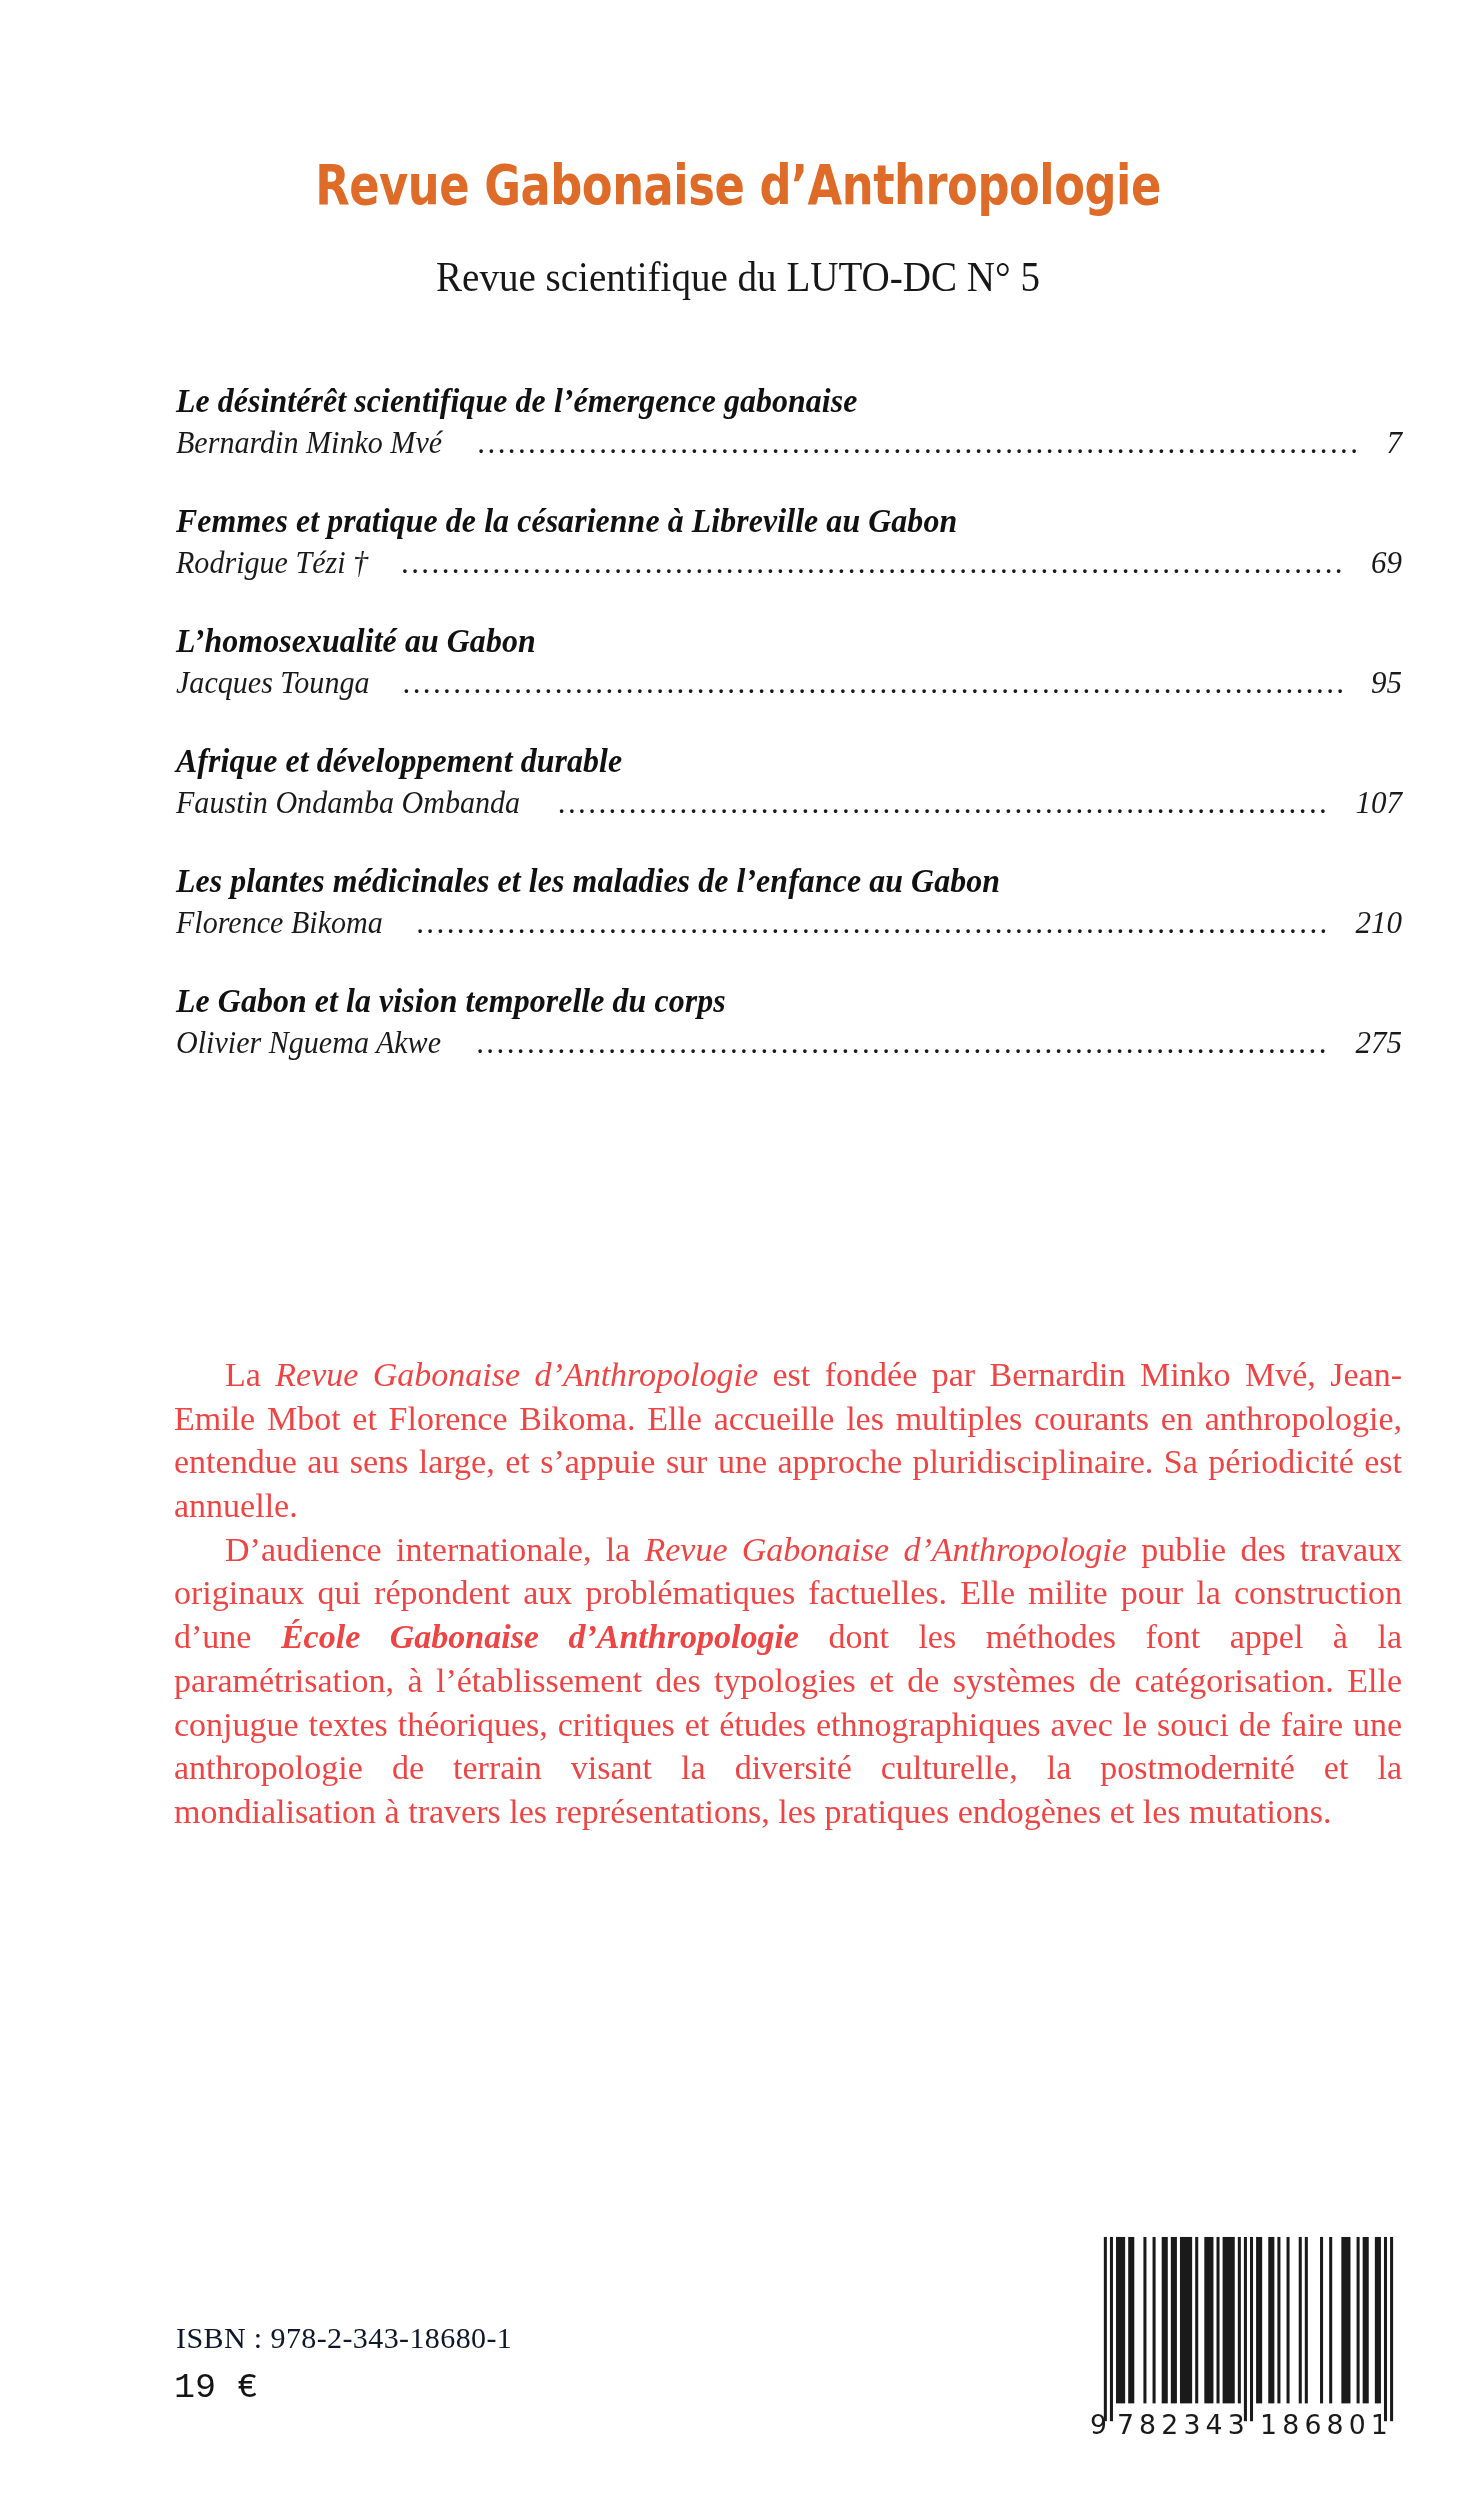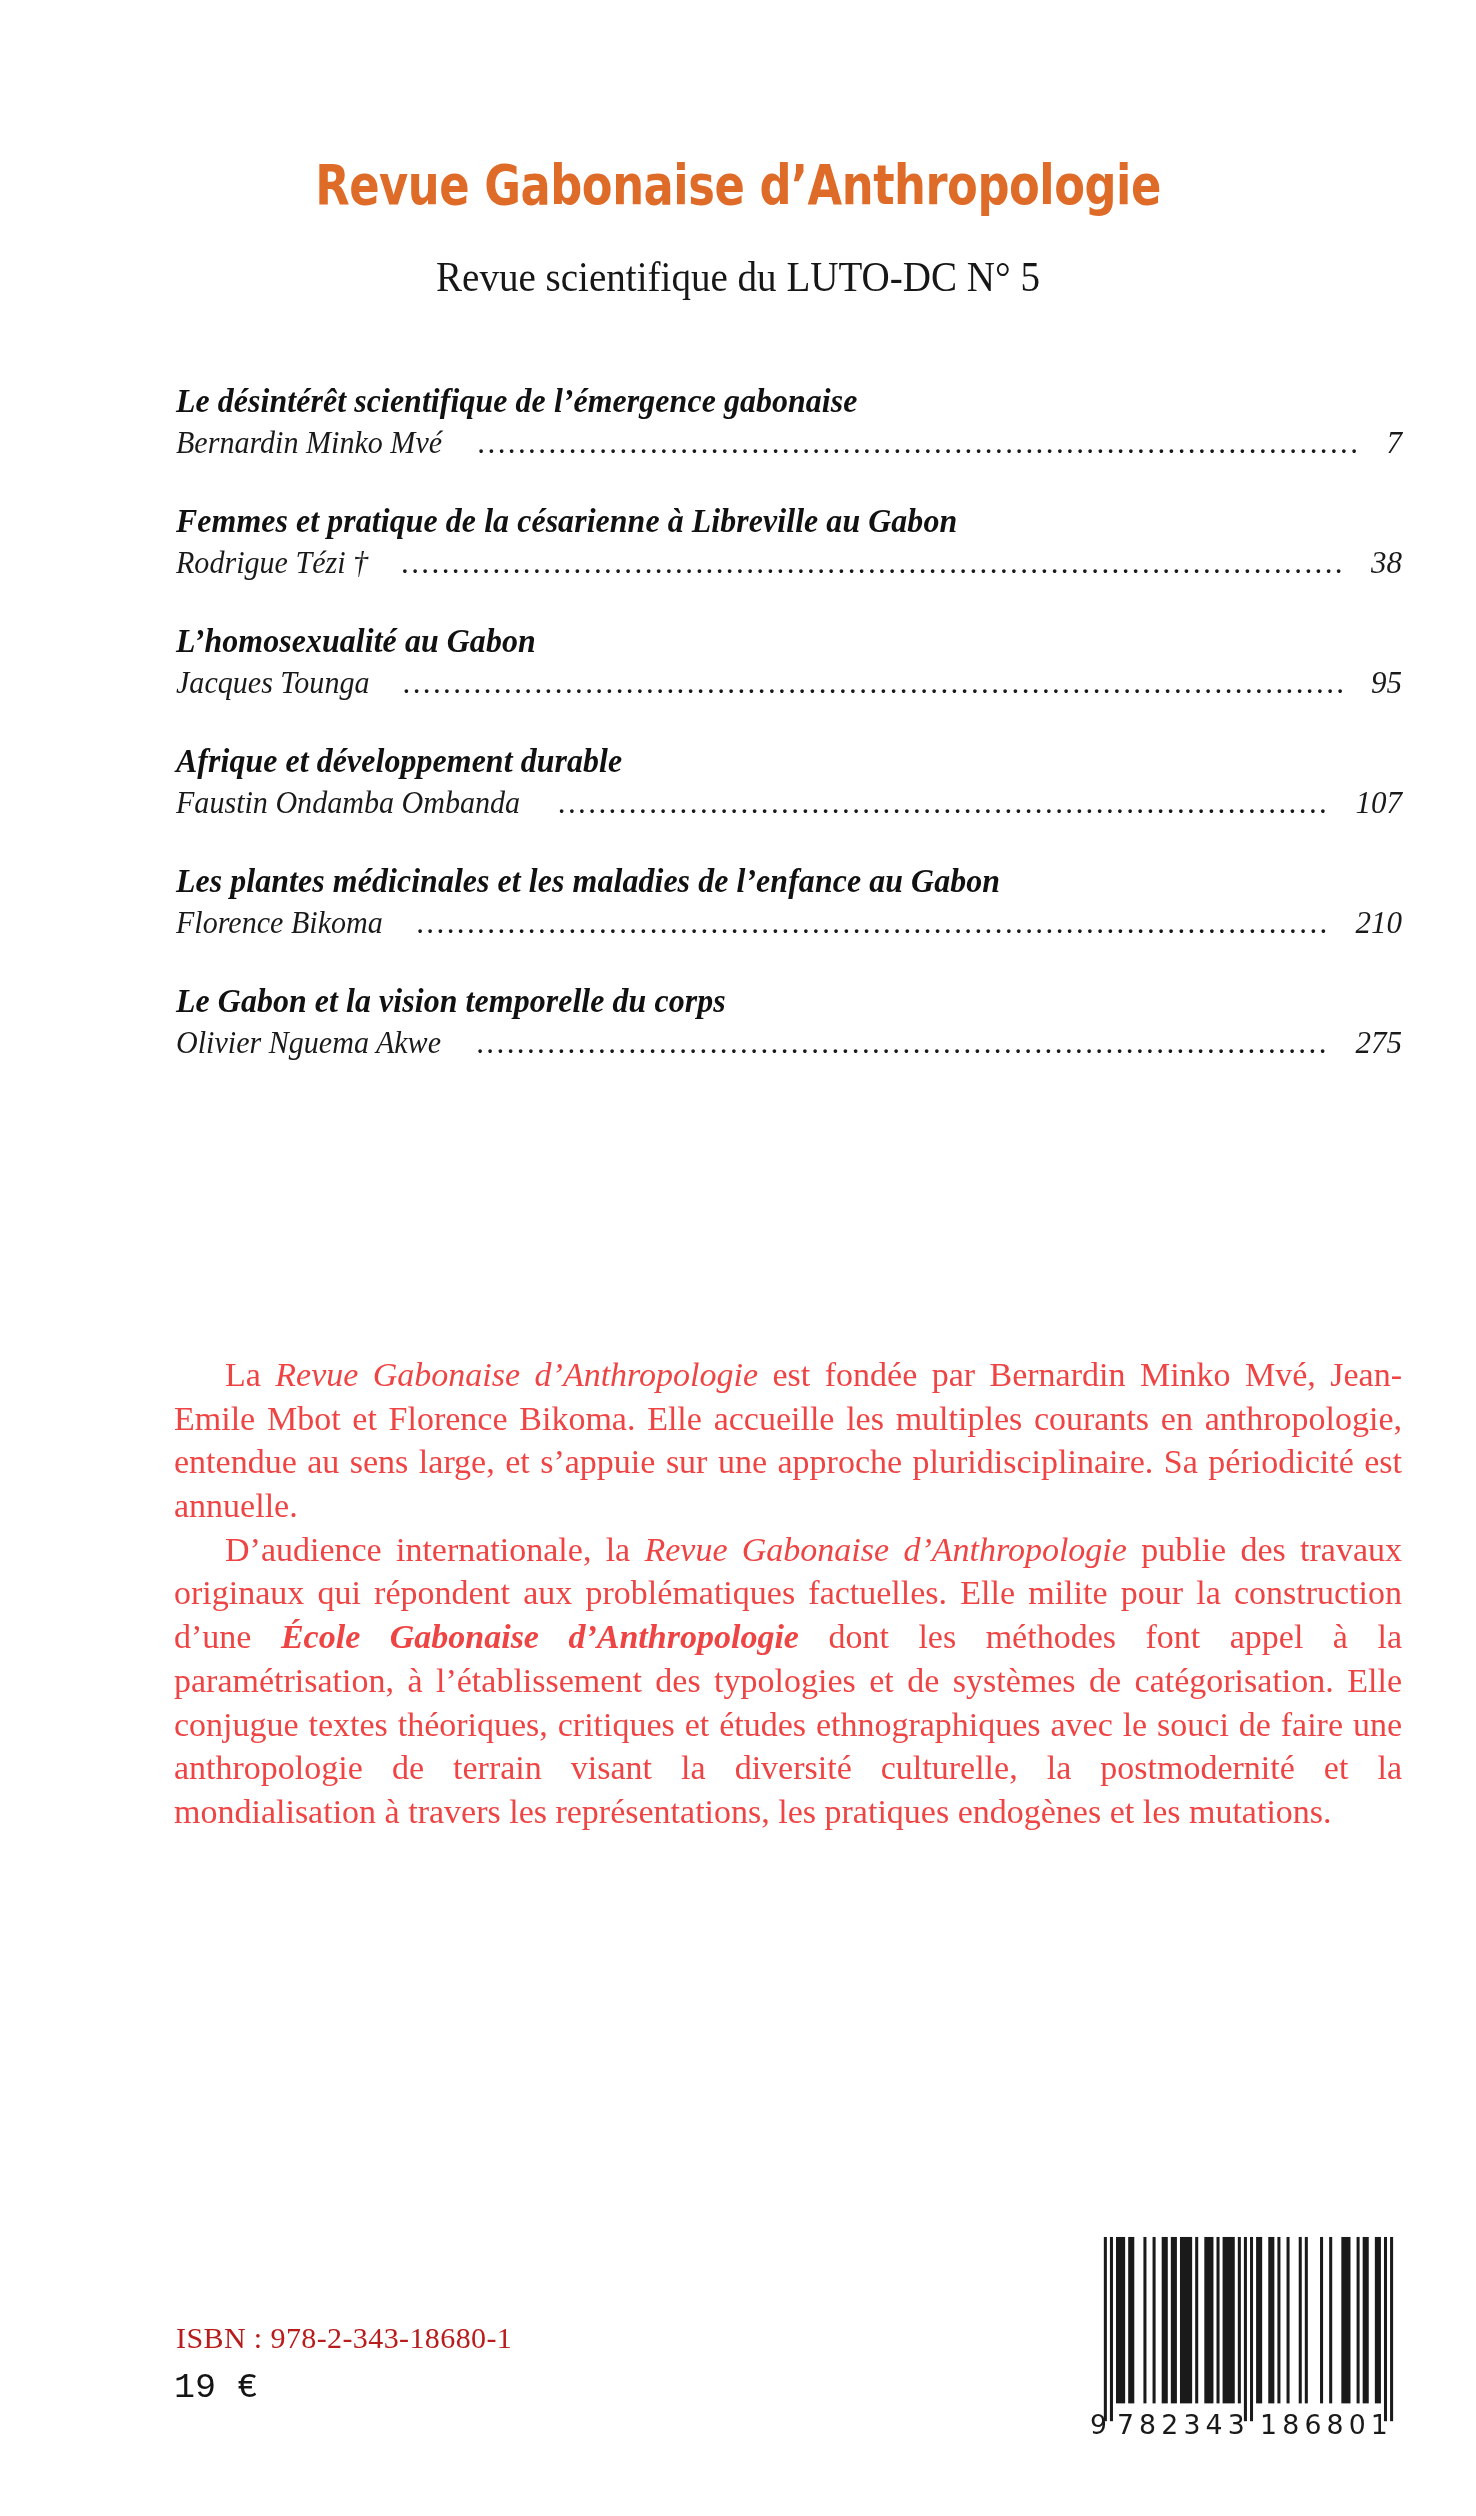--- a/index.html
+++ b/index.html
@@ -128,21 +128,21 @@
   .blurb .bi { font-style: italic; font-weight: bold; }
 
   
   .isbn {
     position: absolute;
     left: 176px;
     top: 2321px;
     font-family: "Liberation Serif", "DejaVu Serif", serif;
     font-size: 30px;
     letter-spacing: 0.4px;
-    color: #b91c1c;
+    color: #0f172a;
     white-space: nowrap;
   }
   .price {
     position: absolute;
     left: 174px;
     top: 2368px;
     font-family: Liberation Mono, monospace;
     font-size: 35px;
     color: #141414;
     white-space: nowrap;
@@ -176,21 +176,21 @@
         <span class="toc-leader">........................................................................................................................................................</span>
         <span class="toc-page">7</span>
       </div>
     </div>
 
     <div class="toc-entry">
       <div class="toc-title">Femmes et pratique de la césarienne à Libreville au Gabon</div>
       <div class="toc-author-row">
         <span class="toc-author">Rodrigue Tézi †</span>
         <span class="toc-leader">........................................................................................................................................................</span>
-        <span class="toc-page">38</span>
+        <span class="toc-page">69</span>
       </div>
     </div>
 
     <div class="toc-entry">
       <div class="toc-title">L’homosexualité au Gabon</div>
       <div class="toc-author-row">
         <span class="toc-author">Jacques Tounga</span>
         <span class="toc-leader">........................................................................................................................................................</span>
         <span class="toc-page">95</span>
       </div>

